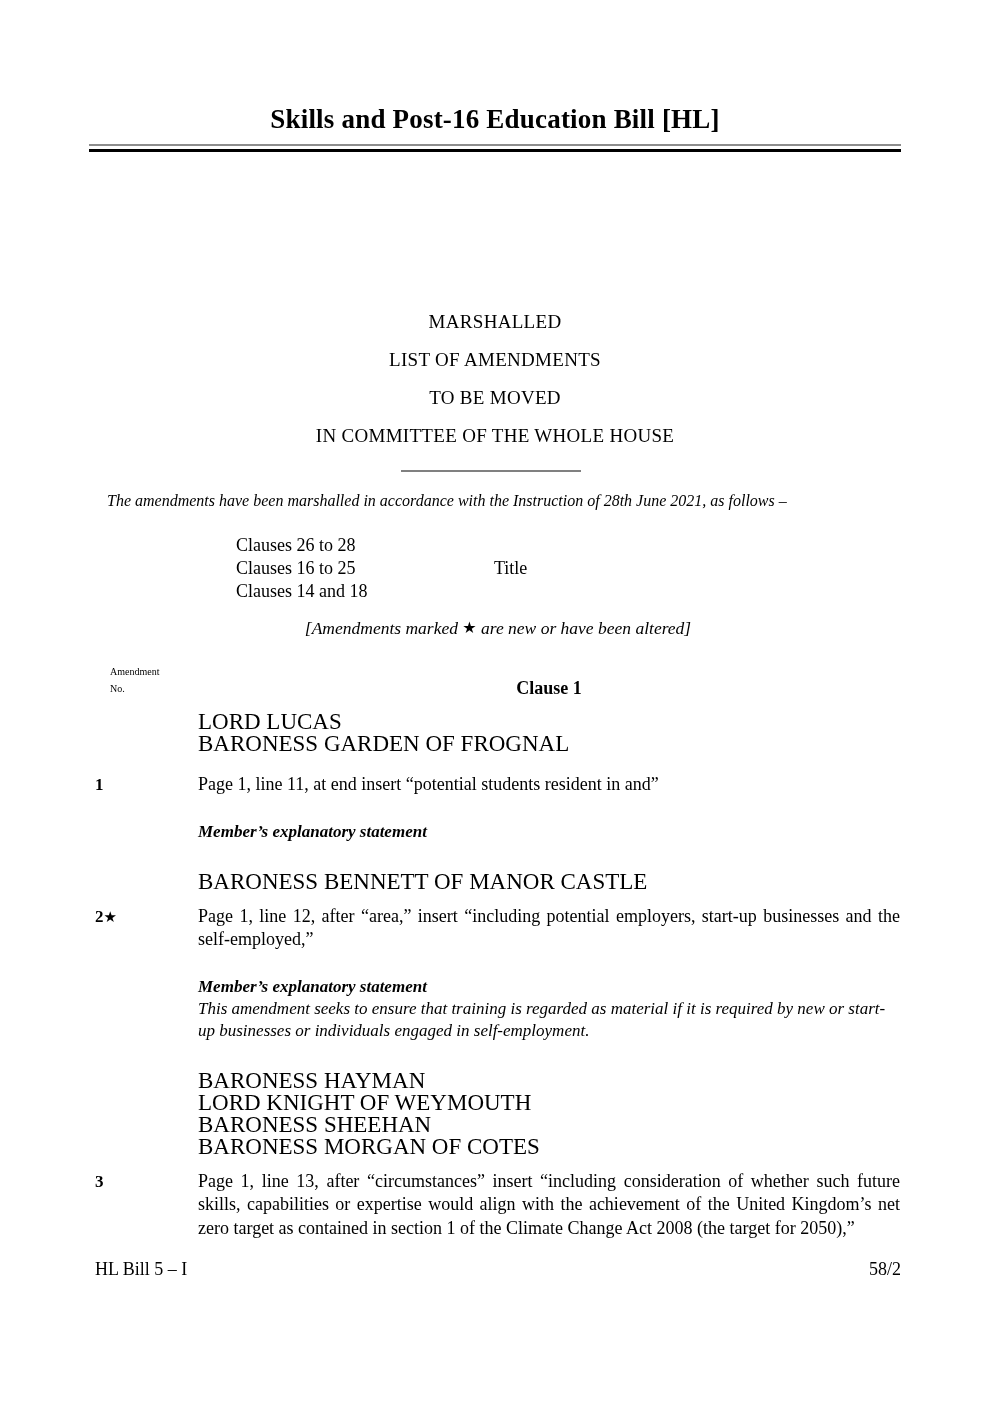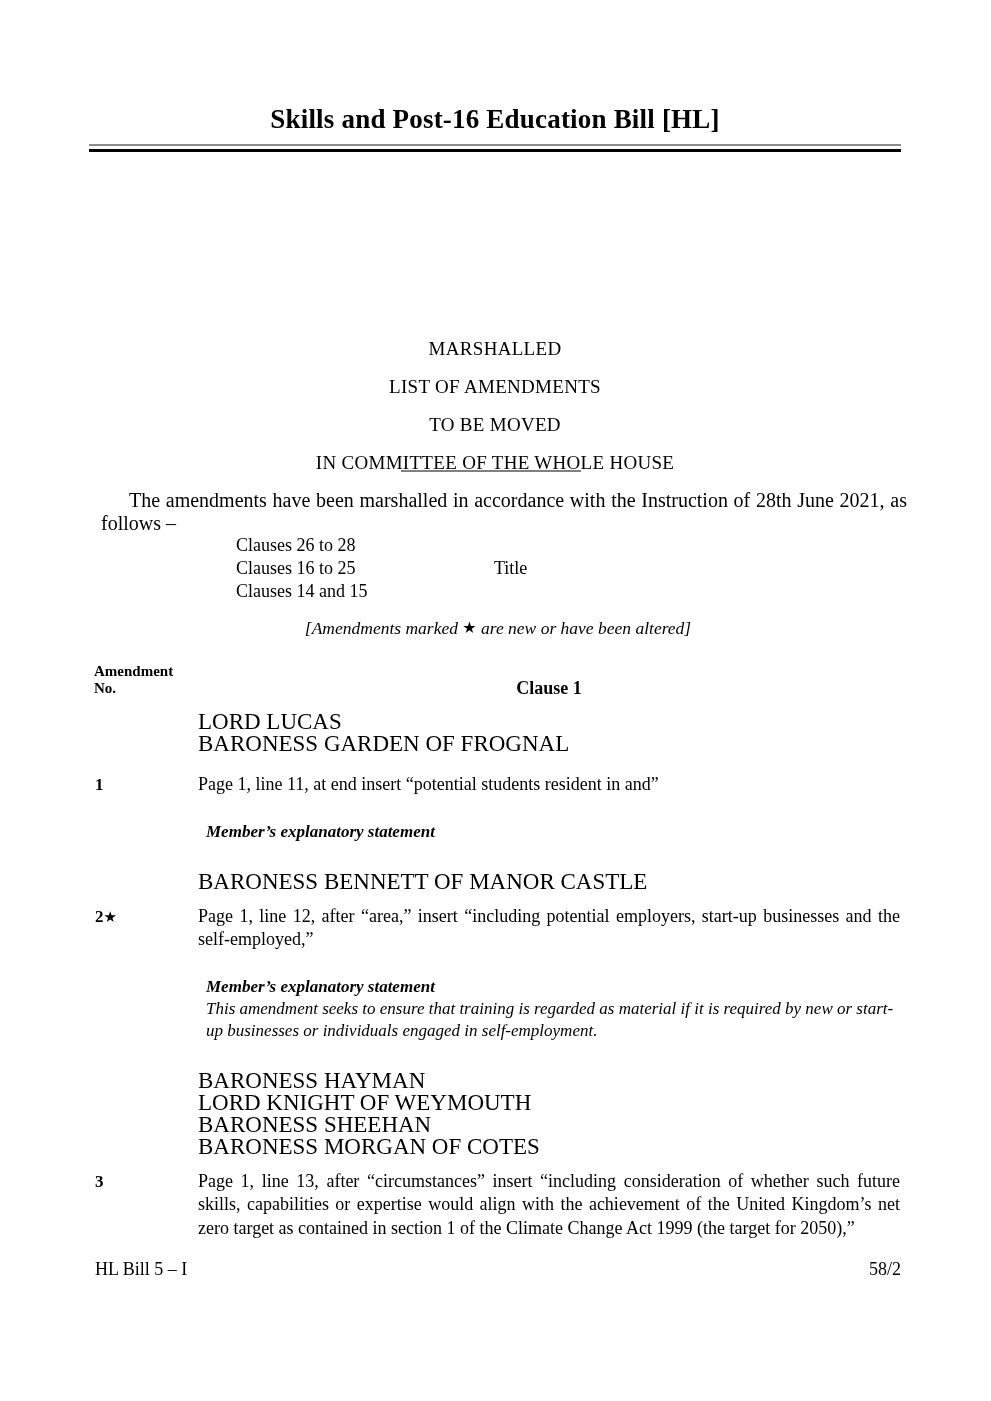--- a/index.html
+++ b/index.html
@@ -54,40 +54,40 @@
 
   
   .headblock {
     position: absolute;
     left: 95px;
     top: 303px;
     width: 800px;
     text-align: center;
     font-size: 19px;
     line-height: 38px;
-    margin-top: 27px;
   }
   .headblock div { letter-spacing: 0.3px; }
 
   .divider {
     position: absolute;
     left: 401px;
     top: 470px;
     width: 180px;
     height: 2px;
     background: #808080;
   }
 
   
   .instruction {
     position: absolute;
-    left: 101px;
+    left: 79px;
     top: 489px;
     width: 806px;
-    font-size: 20px;
+    font-size: 16px;
+    font-style: italic;
     line-height: 23px;
     text-align: justify;
     text-indent: 28px;
   }
 
   
   .clause-cols {
     position: absolute;
     left: 236px;
     top: 534px;
@@ -113,25 +113,25 @@
   }
   .starnote .star {
     font-style: normal;
     font-size: 16px;
     vertical-align: 1px;
   }
 
   
   .amendno-label {
     position: absolute;
-    left: 94px;
+    left: 110px;
     top: 663px;
     width: 120px;
-    font-size: 15px;
-    font-weight: bold;
+    font-size: 10px;
+    font-weight: normal;
     line-height: 17px;
   }
 
   
   .body-col {
     position: absolute;
     left: 198px;
     top: 660px;
     width: 702px;
   }
@@ -168,21 +168,20 @@
     font-weight: normal;
     font-size: 15px;
   }
   .amendment .atext { display: block; }
 
   .expl {
     font-style: italic;
     font-size: 17px;
     line-height: 22px;
     text-align: left;
-    margin-left: 8px;
   }
   .expl .expl-head {
     font-weight: bold;
     font-style: italic;
     display: block;
   }
   .expl .expl-body { display: block; }
 
   .sp-18 { height: 18px; }
   .sp-24 { height: 24px; }
@@ -222,21 +221,21 @@
 
   <div class="clause-cols">
     <div class="row">
       <div class="c2">Clauses 26 to 28</div>
     </div>
     <div class="row">
       <div class="c1">Clauses 16 to 25</div>
       <div class="c2">Title</div>
     </div>
     <div class="row">
-      <div class="c1">Clauses 14 and 15</div>
+      <div class="c1">Clauses 14 and 18</div>
       <div class="c2"></div>
     </div>
   </div>
 
   <div class="starnote">
     <span>[Amendments marked </span><span class="star">★</span><span> are new or have been altered]</span>
   </div>
 
   <div class="amendno-label">
     <div>Amendment</div>
@@ -281,21 +280,21 @@
 
     <div class="sponsors">
       <div>BARONESS HAYMAN</div>
       <div>LORD KNIGHT OF WEYMOUTH</div>
       <div>BARONESS SHEEHAN</div>
       <div>BARONESS MORGAN OF COTES</div>
     </div>
     <div class="sp-12"></div>
     <div class="amendment">
       <span class="num"><span>3</span><span class="star"></span></span>
-      <span class="atext">Page 1, line 13, after “circumstances” insert “including consideration of whether such future skills, capabilities or expertise would align with the achievement of the United Kingdom’s net zero target as contained in section 1 of the Climate Change Act 1999 (the target for 2050),”</span>
+      <span class="atext">Page 1, line 13, after “circumstances” insert “including consideration of whether such future skills, capabilities or expertise would align with the achievement of the United Kingdom’s net zero target as contained in section 1 of the Climate Change Act 2008 (the target for 2050),”</span>
     </div>
 
   </div>
 
   <div class="footer">
     <span>HL Bill 5 – I</span>
     <span>58/2</span>
   </div>
 
 </div>

